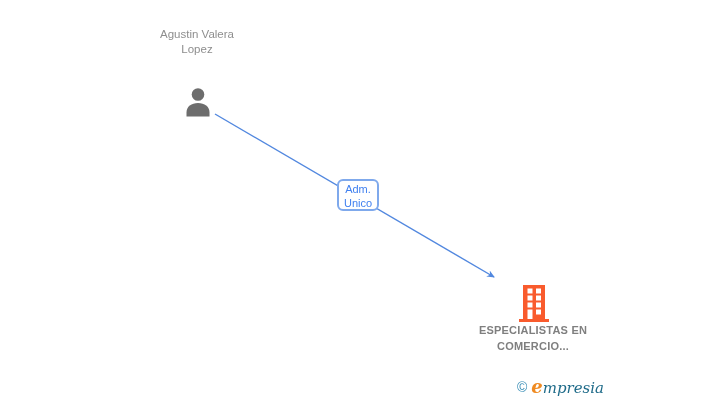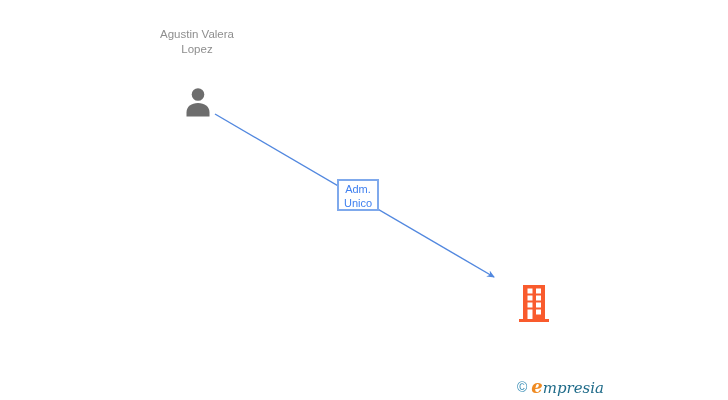--- a/index.html
+++ b/index.html
@@ -44,21 +44,21 @@
   }
   .edge-label-box {
     position: absolute;
     left: 337px;
     top: 179px;
     width: 42px;
     height: 32px;
     box-sizing: border-box;
     background: #ffffff;
     border: 2px solid #7fa9ec;
-    border-radius: 0;
+    border-radius: 6px;
     color: #4080f0;
     font-size: 11px;
     line-height: 14px;
     text-align: center;
     padding-top: 1px;
   }
   .building-icon {
     position: absolute;
     left: 519px;
     top: 285px;
@@ -137,18 +137,19 @@
     <rect x="8.5" y="3.5" width="5" height="5" fill="#ffffff"></rect>
     <rect x="17" y="3.5" width="5" height="5" fill="#ffffff"></rect>
     <rect x="8.5" y="10.5" width="5" height="5" fill="#ffffff"></rect>
     <rect x="17" y="10.5" width="5" height="5" fill="#ffffff"></rect>
     <rect x="8.5" y="17.5" width="5" height="5" fill="#ffffff"></rect>
     <rect x="17" y="17.5" width="5" height="5" fill="#ffffff"></rect>
     <rect x="8.5" y="24.5" width="5" height="9.5" fill="#ffffff"></rect>
     <rect x="17" y="24.5" width="5" height="5" fill="#ffffff"></rect>
   </svg>
 
+  <div class="company-label">ESPECIALISTAS EN COMERCIO...</div>
 
   <div class="footer-logo">
     <span class="copy">©</span><span class="brand-e">e</span><span class="brand-rest">mpresia</span>
   </div>
 
 </div>
 
 </body></html>

